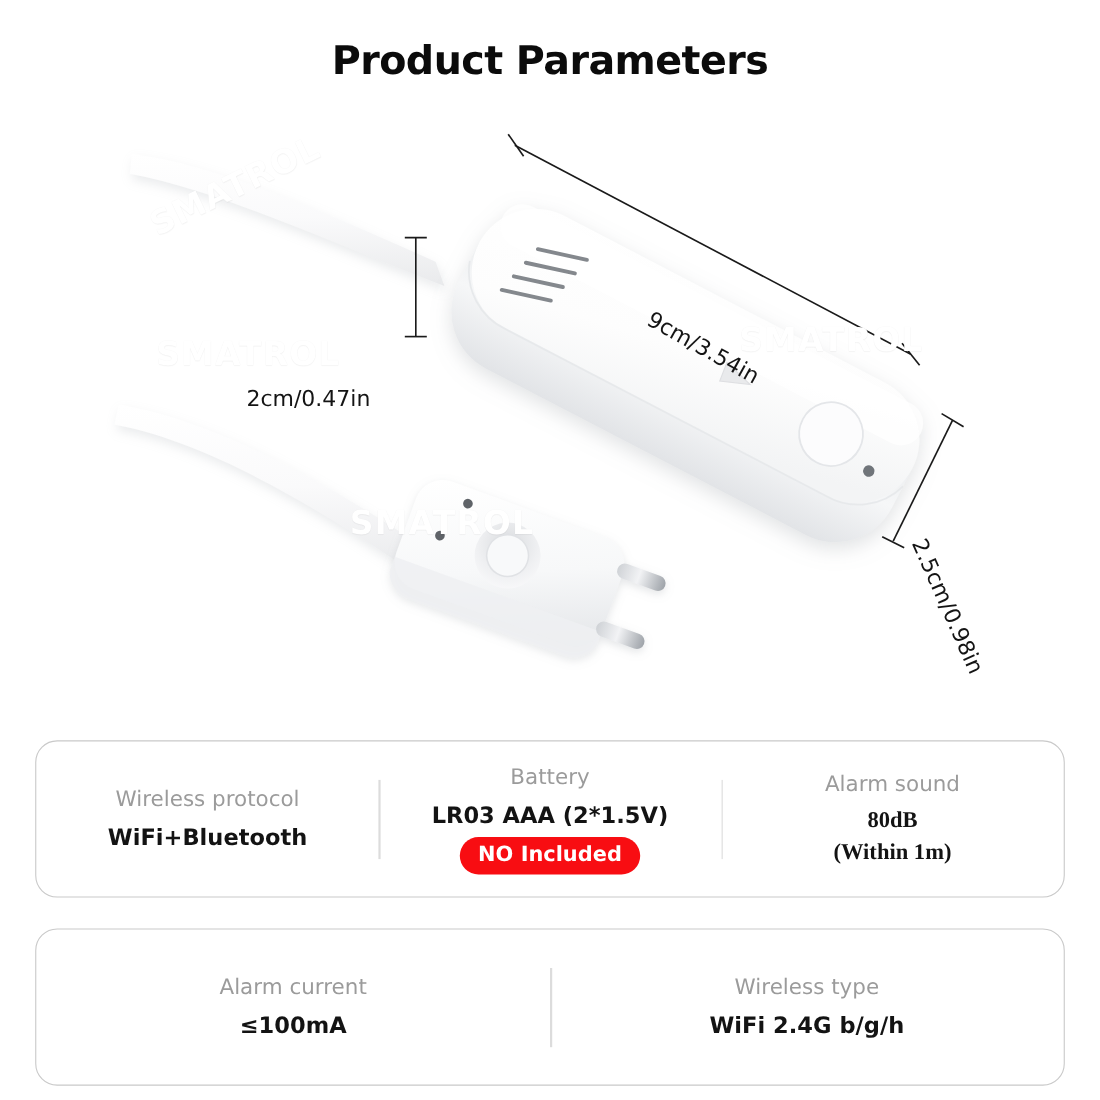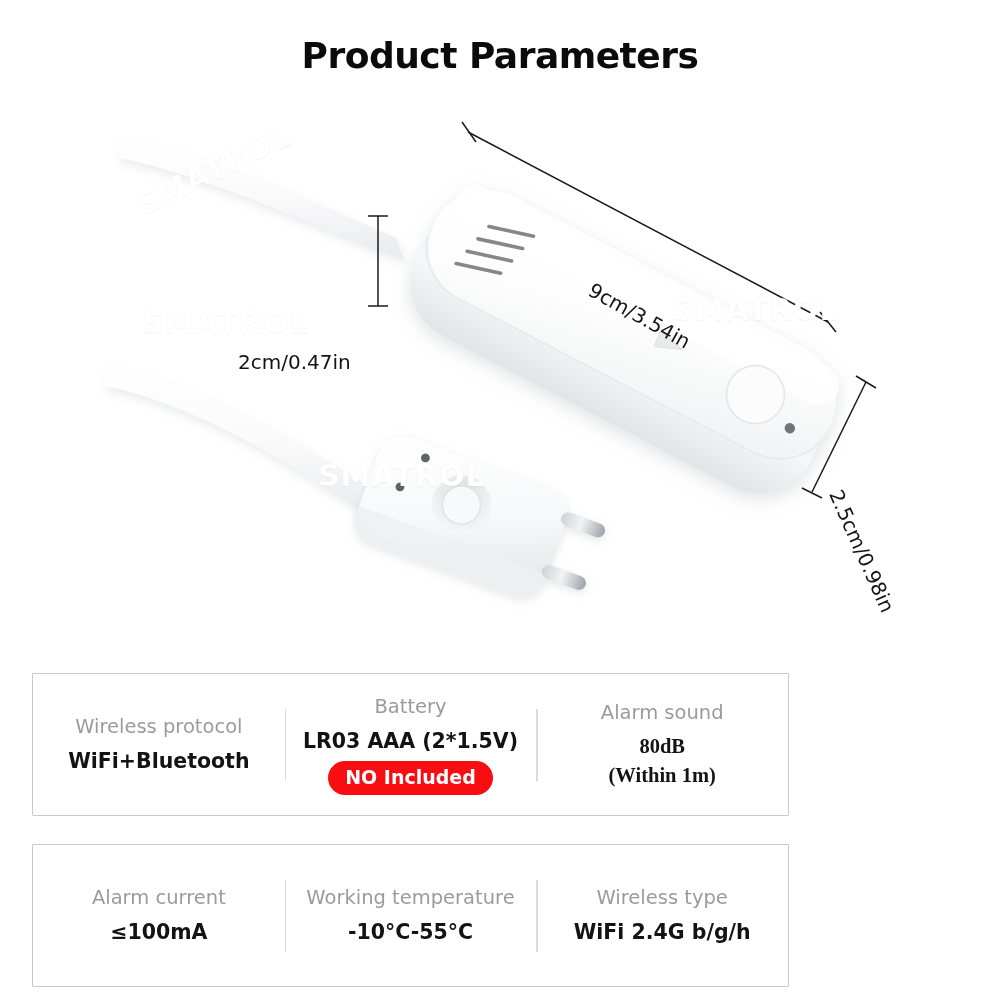--- a/index.html
+++ b/index.html
@@ -67,31 +67,31 @@
   
   .dim {
     position: absolute;
     font-family: "DejaVu Sans", sans-serif;
     font-size: 20px;
     font-weight: 400;
     color: #141414;
     white-space: nowrap;
     letter-spacing: 0px;
   }
-  .dim-h   { left: 238px; top: 240px; }
+  .dim-h   { left: 224px; top: 240px; }
   .dim-len { left: 596px; top: 168px; transform: rotate(29deg); transform-origin: left top; }
   .dim-dep { left: 846px; top: 376px; transform: rotate(66deg); transform-origin: left top; }
 
   
   .card {
     position: absolute;
     left: 32px;
-    width: 757px;
+    width: 936px;
     border: 1.6px solid #c9c9c9;
-    border-radius: 1px;
+    border-radius: 20px;
     background: #ffffff;
     display: flex;
     align-items: center;
   }
   .card-1 { top: 673px; height: 143px; }
   .card-2 { top: 844px; height: 143px; }
 
   .cell {
     flex: 1 1 0;
     position: relative;
@@ -311,22 +311,18 @@
       <div class="spec-value two-line" style="margin-top:0">(Within 1m)</div>
     </div>
   </div>
 
   <div class="card card-2">
     <div class="cell cell-1">
       <div class="spec-label">Alarm current</div>
       <div class="spec-value">≤100mA</div>
     </div>
     <div class="cell">
-      <div class="spec-label">Working temperature</div>
-      <div class="spec-value">-10°C-55°C</div>
-    </div>
-    <div class="cell">
       <div class="spec-label">Wireless type</div>
       <div class="spec-value">WiFi 2.4G b/g/h</div>
     </div>
   </div>
 
 </div>
 
 </body></html>

